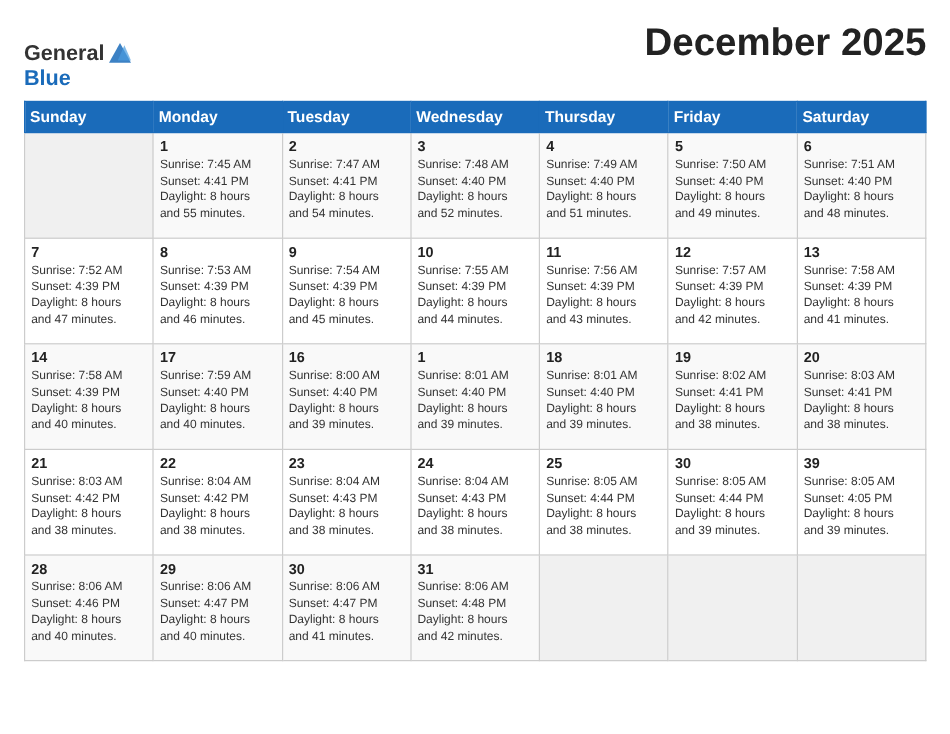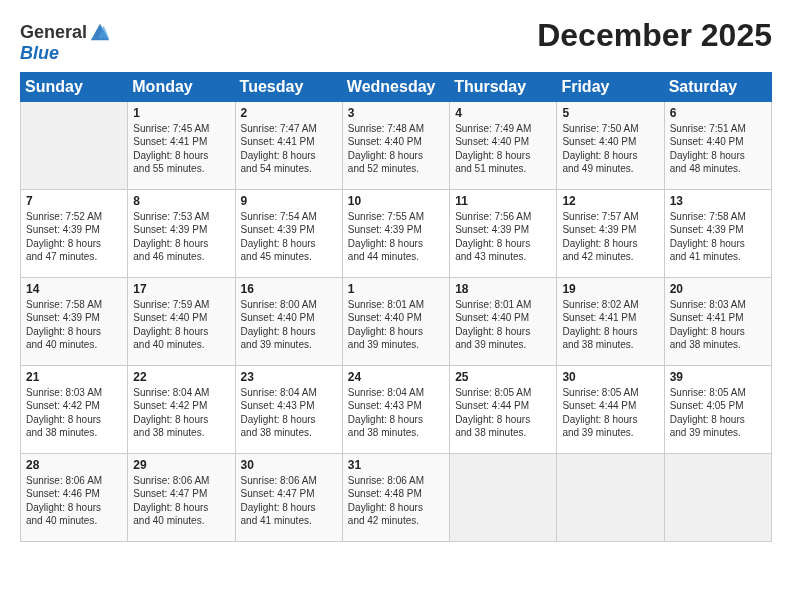--- a/index.html
+++ b/index.html
@@ -18,29 +18,29 @@
     }
     .header-row {
       display: flex;
       align-items: flex-start;
       justify-content: space-between;
       margin-bottom: 8px;
     }
     .logo {
       display: flex;
       align-items: center;
-      margin-top: 4px;
+      margin-top: 16px;
     }
     .logo-text {
       font-size: 18px;
       font-weight: bold;
       line-height: 1.1;
     }
     .logo-general { color: #333; }
-    .logo-blue { color: #1a6bba; font-style: italic; }
+    .logo-blue { color: #1a6bba; }
     .logo-icon {
       width: 22px;
       height: 22px;
       margin-left: 2px;
     }
     .title-block {
       text-align: left;
     }
     .month-title {
       font-size: 32px;
@@ -56,21 +56,21 @@
     .calendar {
       width: 100%;
       border-collapse: collapse;
       table-layout: fixed;
       font-size: 10.5px;
     }
     .calendar thead th {
       background: #1a6bba;
       color: #fff;
       font-weight: bold;
-      font-size: 16px;
+      font-size: 13px;
       padding: 5px 4px;
       border: 1px solid #1a6bba;
       text-align: left;
     }
     .calendar tbody td {
       border: 1px solid #ccc;
       vertical-align: top;
       padding: 4px 5px 4px 5px;
       height: 88px;
       color: #333;

